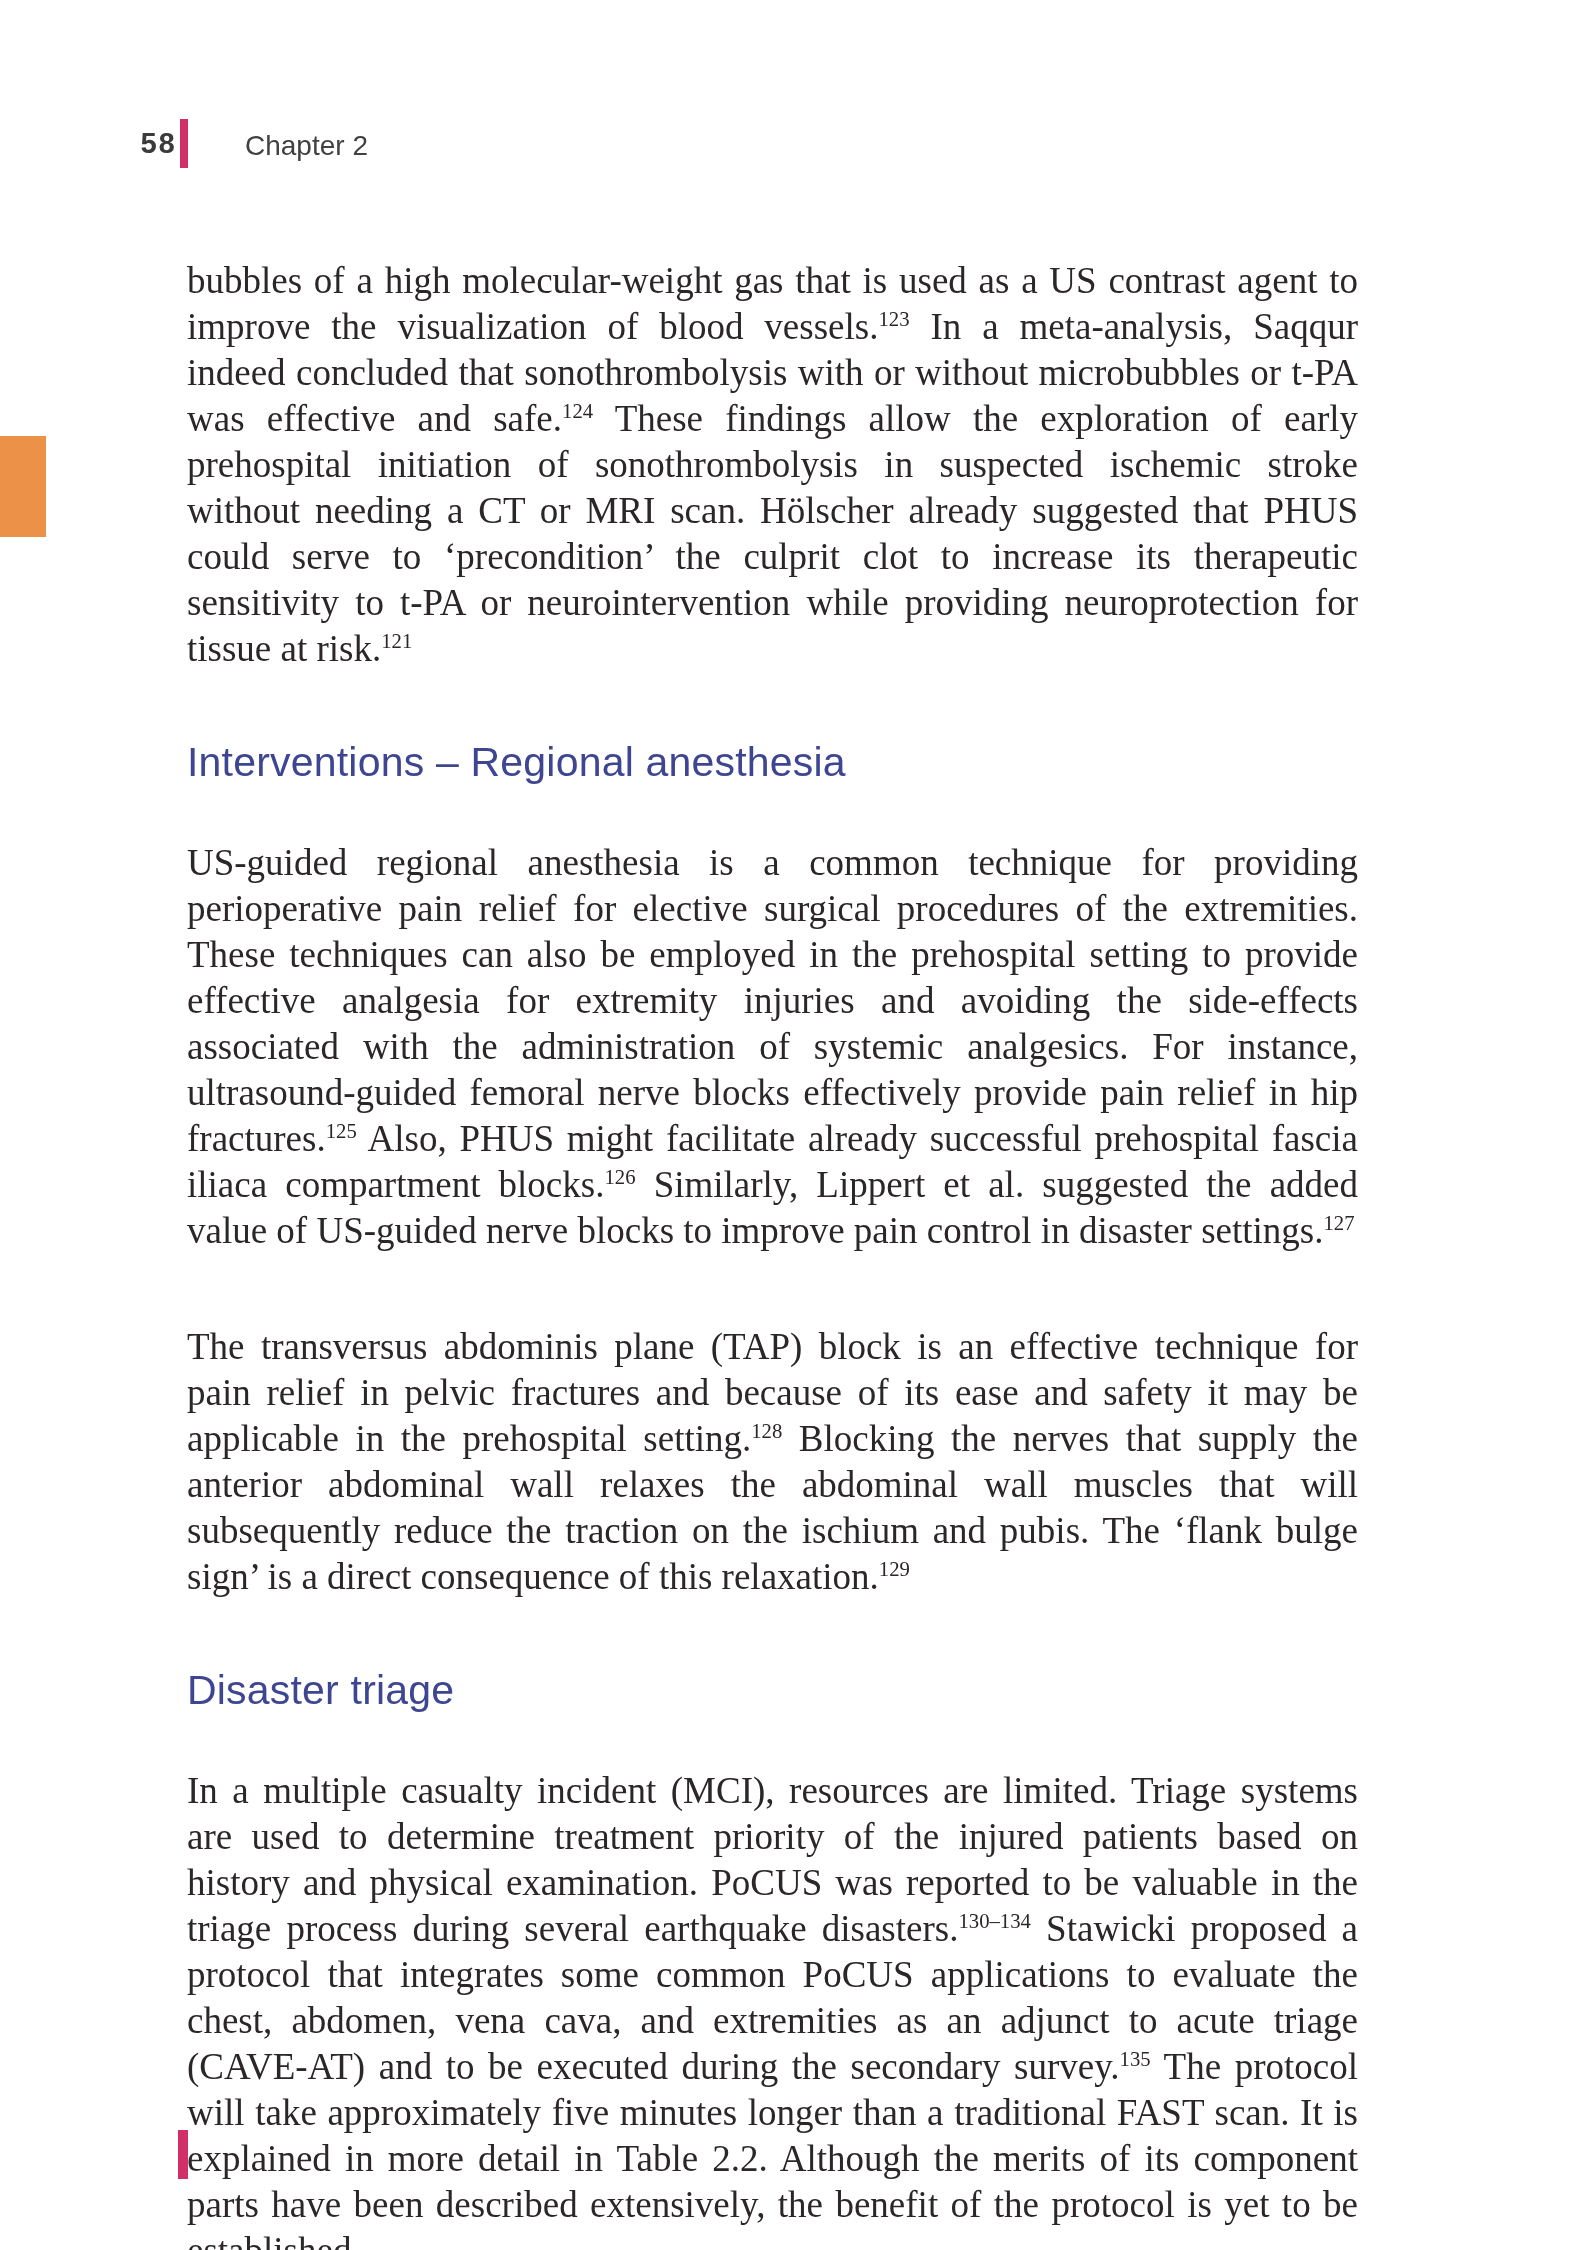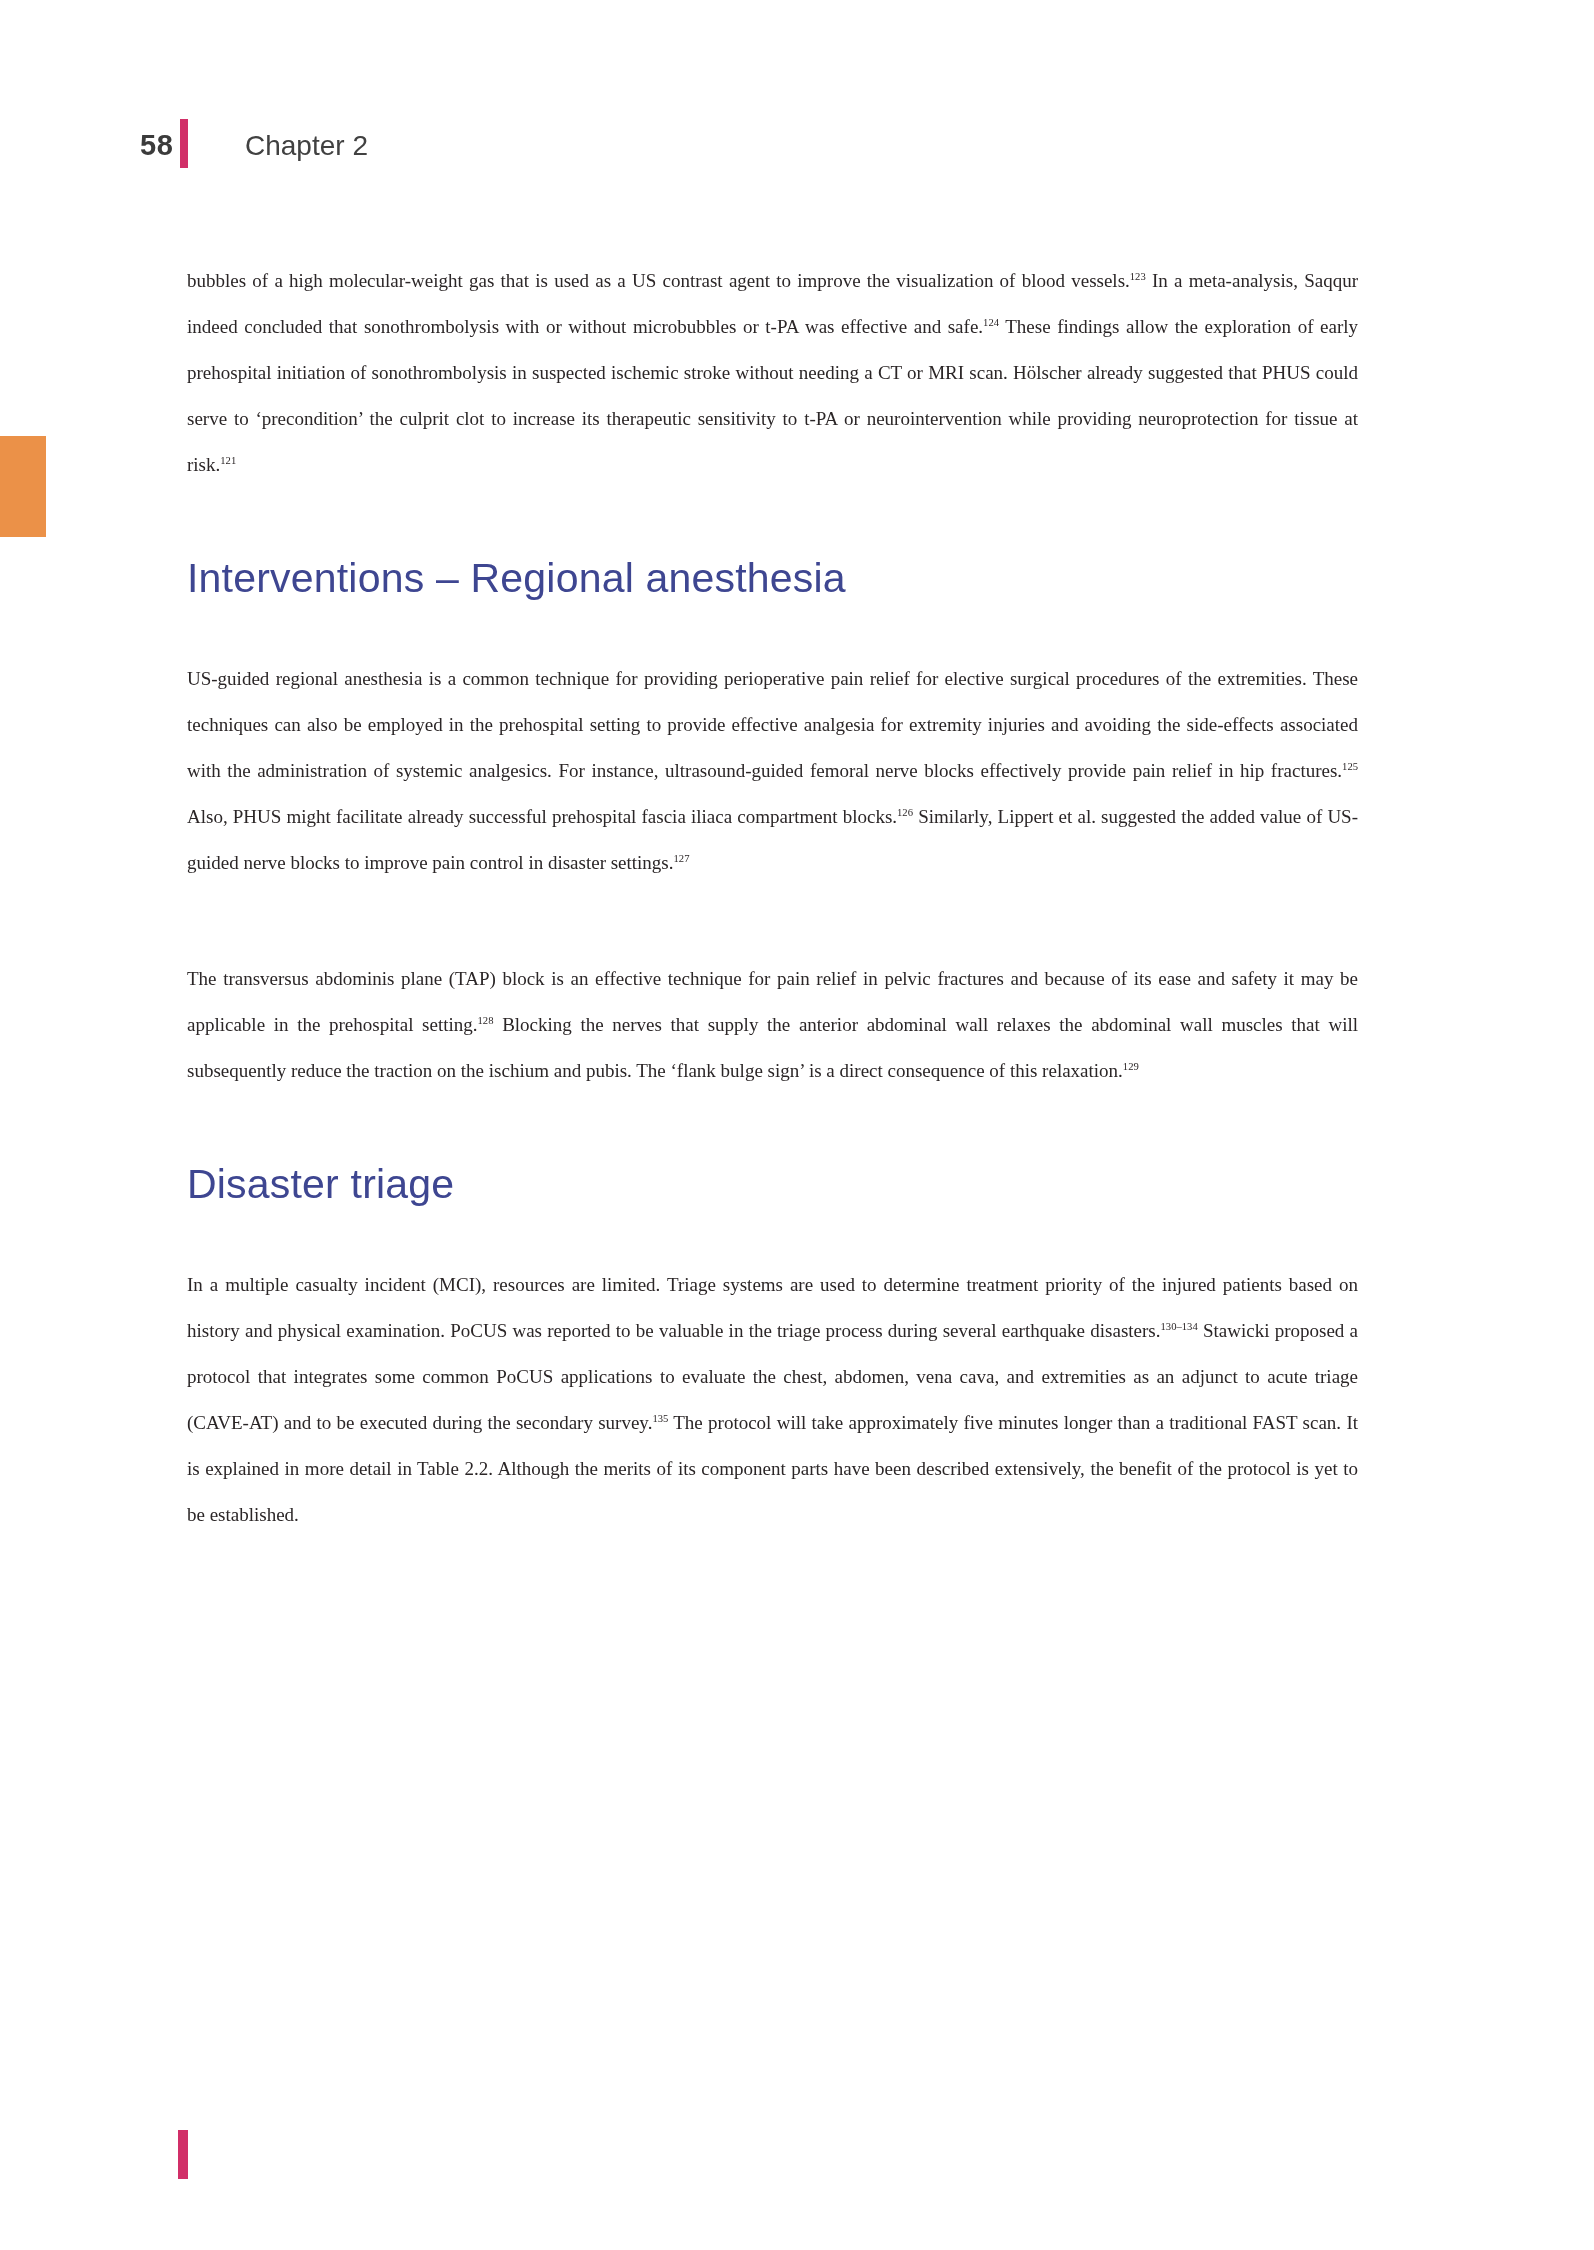--- a/index.html
+++ b/index.html
@@ -17,21 +17,21 @@
     height:2250px;
     background:#ffffff;
     margin:0 auto;
     overflow:hidden;
     font-family:"Liberation Serif", serif;
   }
   
   .page-num{
     position:absolute;
     left:140px; top:129px;
-    font-family:Liberation Sans, sans-serif;
+    font-family:Liberation Mono, monospace;
     font-weight:700;
     font-size:29px;
     color:var(--header-ink);
     letter-spacing:0.5px;
   }
   .chapter-bar{
     position:absolute;
     left:180px; top:119px;
     width:8px; height:49px;
     background:var(--pink);
@@ -60,21 +60,21 @@
     background:var(--pink);
   }
   
   .content{
     position:absolute;
     left:187px; top:0;
     width:1171px;
   }
   .content p{
     margin:0 0 70px 0;
-    font-size:19px;
+    font-size:37px;
     line-height:46px;
     text-align:justify;
     color:var(--body-ink);
     font-weight:400;
   }
   .content p:first-child{
     margin-top:258px;
   }
   .content sup{
     font-size:0.56em;

